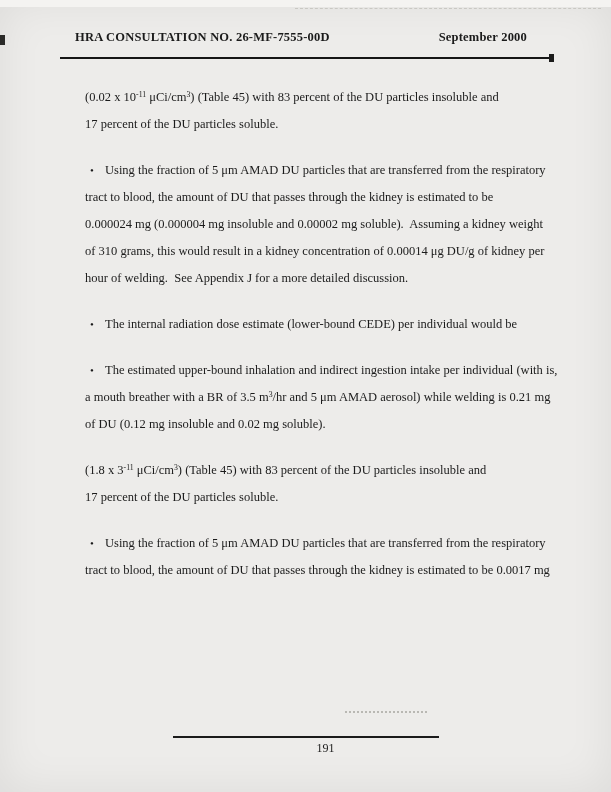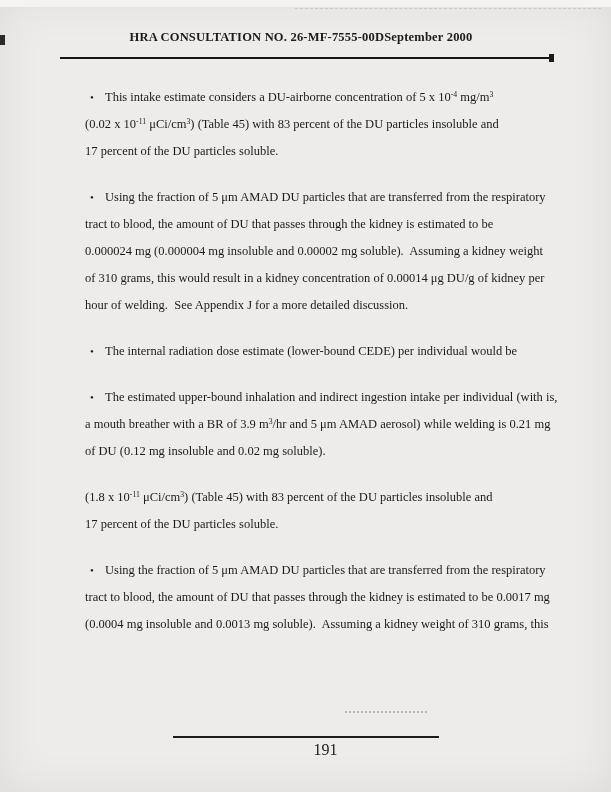--- a/index.html
+++ b/index.html
@@ -29,21 +29,21 @@
   .artifact-rule-end {
     position: absolute; top: 54px; right: 57px; width: 5px; height: 8px;
     background: #1b1b1b;
   }
   .artifact-footer-dots {
     position: absolute; top: 711px; left: 345px; width: 82px;
     border-top: 2px dotted #a8a7a1; opacity: .75;
   }
   .header {
     position: absolute; top: 30px; left: 75px; right: 84px;
-    display: flex; justify-content: center; align-items: baseline;
+    display: flex; justify-content: space-between; align-items: baseline;
     font-weight: bold; font-size: 12.5px; letter-spacing: .2px;
   }
   .header-rule {
     position: absolute; top: 57px; left: 60px; right: 62px; height: 2px;
     background: #161616;
   }
   .content {
     position: absolute; top: 84px; left: 85px; right: 50px;
     font-size: 12.5px; line-height: 27px;
   }
@@ -62,67 +62,65 @@
     top: -0.5em;
   }
   .footer {
     position: absolute; top: 736px; left: 0; right: 0;
     text-align: center;
   }
   .footer-rule {
     width: 266px; height: 2px; margin: 0 auto 3px auto;
     background: #1b1b1b;
   }
-  .page-number { font-size: 16px; margin-left: 40px; }
+  .page-number { font-size: 12px; margin-left: 40px; }
 </style>
 </head>
 <body>
 
 <div class="page">
 
   <div class="top-strip"></div>
   <div class="artifact-top-dashes"></div>
   <div class="artifact-left-blob"></div>
 
   <header class="header">
     <span class="h-left">HRA CONSULTATION NO. 26-MF-7555-00D</span>
     <span class="h-right">September 2000</span>
   </header>
   <div class="header-rule"></div>
   <div class="artifact-rule-end"></div>
 
   <main class="content">
       <div class="bullet-item">
-        <div class="line first"><span class="marker">•</span><span>This intake estimate considers a DU-airborne concentration of 5 x 10</span><sup>-4</sup><span> mg/m</span><sup>3</sup></div>
         <div class="line"><span>(0.02 x 10</span><sup>-11</sup><span> μCi/cm</span><sup>3</sup><span>) (Table 45) with 83 percent of the DU particles insoluble and</span></div>
         <div class="line"><span>17 percent of the DU particles soluble.</span></div>
       </div>
       <div class="bullet-item">
         <div class="line first"><span class="marker">•</span><span>Using the fraction of 5 μm AMAD DU particles that are transferred from the respiratory</span></div>
         <div class="line"><span>tract to blood, the amount of DU that passes through the kidney is estimated to be</span></div>
         <div class="line"><span>0.000024 mg (0.000004 mg insoluble and 0.00002 mg soluble).  Assuming a kidney weight</span></div>
         <div class="line"><span>of 310 grams, this would result in a kidney concentration of 0.00014 μg DU/g of kidney per</span></div>
         <div class="line"><span>hour of welding.  See Appendix J for a more detailed discussion.</span></div>
       </div>
       <div class="bullet-item">
         <div class="line first"><span class="marker">•</span><span>The internal radiation dose estimate (lower-bound CEDE) per individual would be</span></div>
       </div>
       <div class="bullet-item">
         <div class="line first"><span class="marker">•</span><span>The estimated upper-bound inhalation and indirect ingestion intake per individual (with is,</span></div>
-        <div class="line"><span>a mouth breather with a BR of 3.9 m</span><sup>3</sup><span>/hr and 5 μm AMAD aerosol) while welding is 0.21 mg</span></div>
+        <div class="line"><span>a mouth breather with a BR of 3.5 m</span><sup>3</sup><span>/hr and 5 μm AMAD aerosol) while welding is 0.21 mg</span></div>
         <div class="line"><span>of DU (0.12 mg insoluble and 0.02 mg soluble).</span></div>
       </div>
       <div class="bullet-item">
-        <div class="line"><span>(1.8 x 10</span><sup>-11</sup><span> μCi/cm</span><sup>3</sup><span>) (Table 45) with 83 percent of the DU particles insoluble and</span></div>
+        <div class="line"><span>(1.8 x 3</span><sup>-11</sup><span> μCi/cm</span><sup>3</sup><span>) (Table 45) with 83 percent of the DU particles insoluble and</span></div>
         <div class="line"><span>17 percent of the DU particles soluble.</span></div>
       </div>
       <div class="bullet-item">
         <div class="line first"><span class="marker">•</span><span>Using the fraction of 5 μm AMAD DU particles that are transferred from the respiratory</span></div>
         <div class="line"><span>tract to blood, the amount of DU that passes through the kidney is estimated to be 0.0017 mg</span></div>
-        <div class="line"><span>(0.0004 mg insoluble and 0.0013 mg soluble).  Assuming a kidney weight of 310 grams, this</span></div>
       </div>
     </main>
 
   <div class="artifact-footer-dots"></div>
 
   <footer class="footer">
     <div class="footer-rule"></div>
     <div class="page-number">191</div>
   </footer>
 

